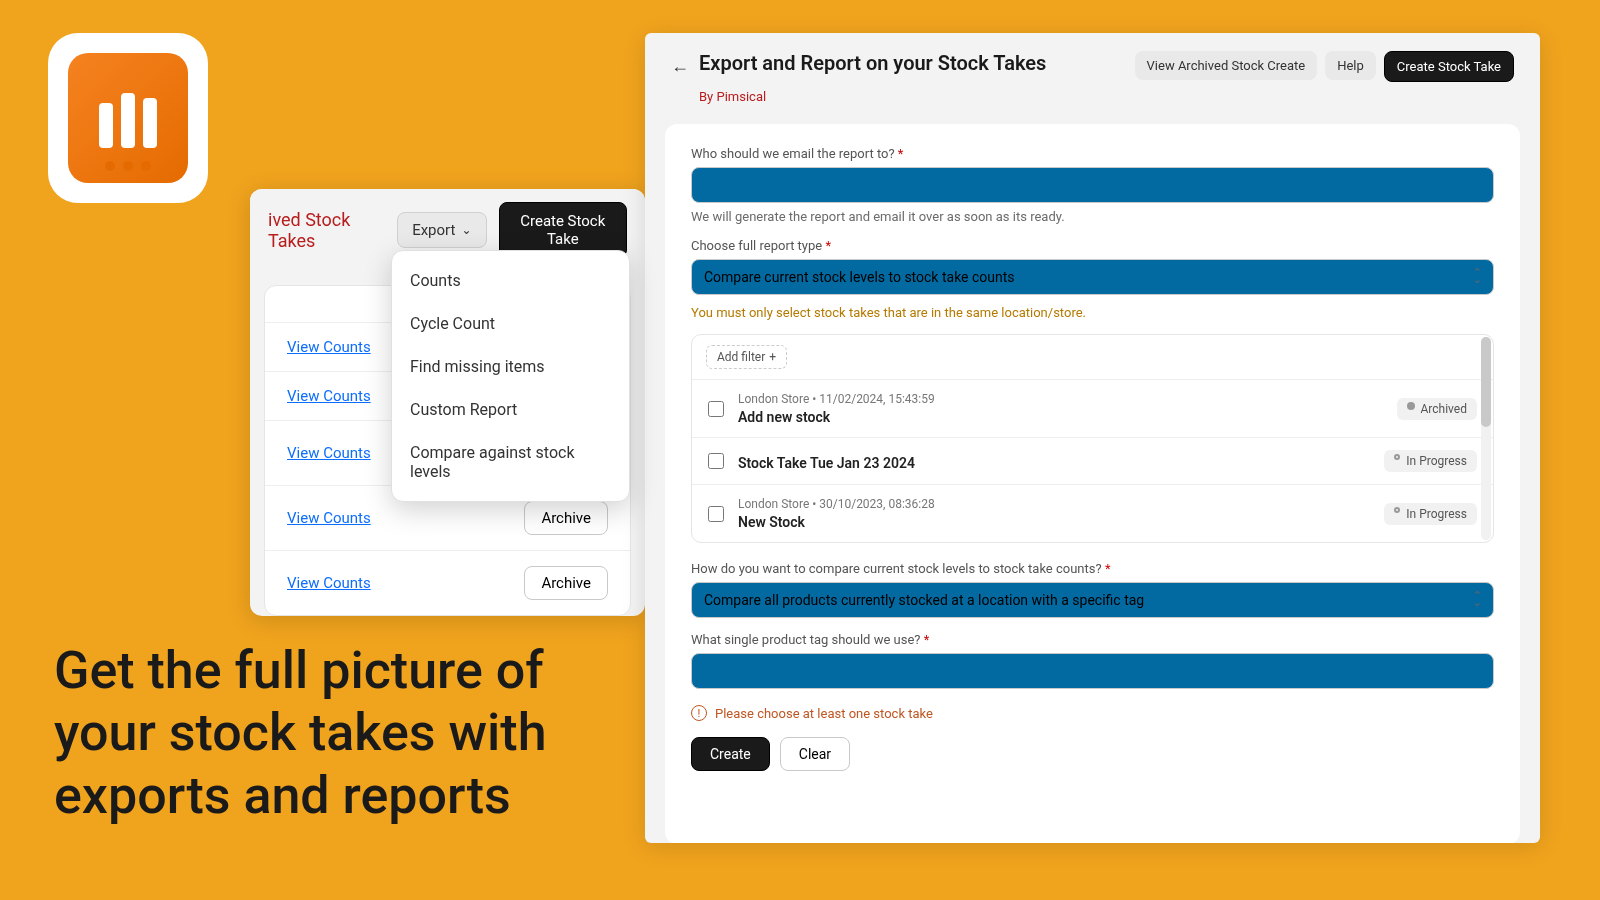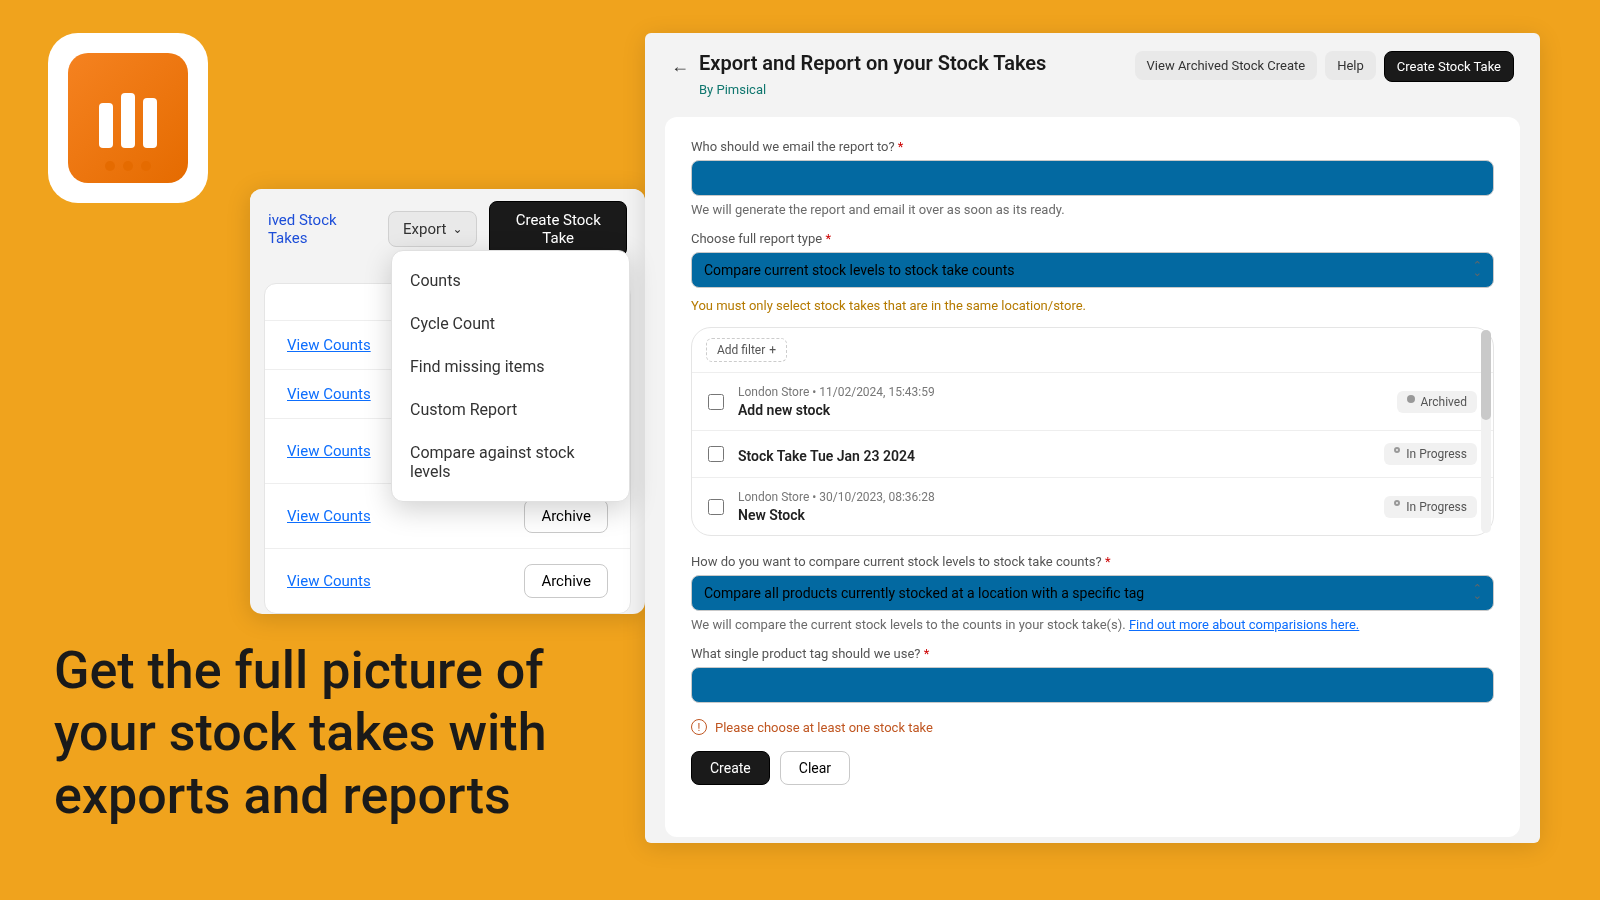--- a/index.html
+++ b/index.html
@@ -7,46 +7,46 @@
 .logo{position:absolute;top:33px;left:48px;width:160px;height:170px;background:#fff;border-radius:30px;display:flex;align-items:center;justify-content:center}
 .logo-inner{width:120px;height:130px;background:linear-gradient(135deg,#f58220,#e56b00);border-radius:20px;position:relative;display:flex;align-items:center;justify-content:center}
 .logo-bars{display:flex;gap:8px;align-items:flex-end;height:60px}
 .logo-bars span{width:14px;background:#fff;border-radius:4px}
 .logo-bars span:nth-child(1){height:45px}.logo-bars span:nth-child(2){height:55px}.logo-bars span:nth-child(3){height:50px}
 .logo-dots{position:absolute;bottom:12px;display:flex;gap:8px}
 .logo-dots span{width:10px;height:10px;background:#e56b00;border-radius:50%}
 .tagline{position:absolute;left:54px;top:640px;font-size:52px;font-weight:500;line-height:1.2;color:#1a1a1a;max-width:520px}
 .partial-panel{position:absolute;top:189px;left:250px;width:395px;background:#f3f3f3;border-radius:12px;box-shadow:0 4px 24px rgba(0,0,0,.15);overflow:hidden}
 .partial-header{display:flex;align-items:center;gap:12px;padding:12px 18px;background:#f3f3f3}
-.pill-ghost{color:#1d4ed8;font-size:15px;padding:8px 0}
+.pill-ghost{color:#b91c1c;font-size:18px;padding:8px 0}
 .export-btn{display:flex;align-items:center;gap:6px;background:#e9e9e9;border:1px solid #d0d0d0;border-radius:8px;padding:8px 14px;font-size:15px;color:#333;cursor:pointer}
 .create-btn{background:#1a1a1a;color:#fff;border-radius:8px;padding:9px 16px;font-size:15px;cursor:pointer;border:1px solid #000}
 .dropdown{position:absolute;top:250px;left:391px;width:239px;background:#fff;border:1px solid #e0e0e0;border-radius:12px;box-shadow:0 8px 28px rgba(0,0,0,.18);padding:8px 0;z-index:20}
 .dropdown-item{padding:12px 18px;font-size:16px;color:#333;cursor:pointer}
 .table-area{background:#fff;margin:14px 14px 0;border-radius:12px;border:1px solid #e5e5e5;padding-top:36px}
 .table-row{display:flex;align-items:center;gap:26px;padding:15px 22px;border-top:1px solid #eee}
 .link{color:#0d6efd;text-decoration:underline;font-size:15px;cursor:pointer}
 .archive-btn{background:#fff;border:1px solid #c9c9c9;border-radius:8px;padding:7px 16px;font-size:15px;cursor:pointer;margin-left:auto}
 .main-panel{position:absolute;top:33px;right:60px;width:895px;height:810px;background:#f3f3f3;border-radius:6px;box-shadow:0 4px 24px rgba(0,0,0,.12);overflow:hidden}
 .main-header{display:flex;align-items:flex-start;padding:18px 26px 10px}
 .back-arrow{font-size:18px;margin-top:4px;margin-right:10px;cursor:pointer;color:#333}
 .title-block h1{font-size:20px;font-weight:600;color:#1a1a1a}
-.title-block .sub{font-size:13px;color:#0f766e;margin-top:7px}
+.title-block .sub{font-size:13px;color:#b91c1c;margin-top:14px}
 .header-actions{margin-left:auto;display:flex;gap:8px;align-items:flex-start}
 .btn-sm-light{background:#e9e9e9;border:none;border-radius:8px;padding:7px 12px;font-size:13px;color:#333;cursor:pointer}
 .btn-sm-dark{background:#1a1a1a;color:#fff;border:1px solid #000;border-radius:8px;padding:7px 12px;font-size:13px;cursor:pointer}
 .main-body{margin:10px 20px 20px;background:#fff;border-radius:12px;padding:22px 26px;height:720px;overflow:hidden;position:relative}
 .field-label{font-size:13px;color:#555;margin-bottom:6px}
 .req{color:#c00}
 .input{width:100%;border:1px solid #c9c9c9;border-radius:8px;padding:9px 12px;font-size:14px;background:#0369a1}
 .help-text{font-size:13px;color:#6b6b6b;margin-top:6px}
 .warn-text{font-size:13px;color:#b57a00;margin-top:10px}
 .select-wrap{position:relative}
 .select-caret{position:absolute;right:12px;top:50%;transform:translateY(-50%);font-size:11px;color:#666;line-height:.6}
-.list-box{border:1px solid #e5e5e5;border-radius:20px;margin-top:14px;position:relative}
+.list-box{border:1px solid #e5e5e5;border-radius:10px;margin-top:14px;position:relative}
 .add-filter{display:inline-flex;align-items:center;gap:4px;margin:10px 14px;border:1px dashed #ccc;border-radius:6px;padding:4px 10px;font-size:12px;color:#555;cursor:pointer}
 .stock-row{display:flex;align-items:center;gap:14px;padding:12px 16px;border-top:1px solid #eee}
 .stock-row input[type=checkbox]{width:16px;height:16px;cursor:pointer}
 .stock-meta{flex:1}
 .stock-top{font-size:12px;color:#777}
 .stock-name{font-size:14px;font-weight:600;color:#222;margin-top:3px}
 .badge{font-size:12px;color:#555;background:#f1f1f1;border-radius:6px;padding:4px 10px;display:inline-flex;align-items:flex-start;gap:6px}
 .dot{width:8px;height:8px;border-radius:50%;display:inline-block}
 .dot-archived{background:#999}
 .dot-progress{border:2px solid #999;width:6px;height:6px;background:transparent}
@@ -180,23 +180,20 @@
             <span class="badge"><span class="dot dot-progress"></span>In Progress</span>
           </div>
         </div>
     </div>
 
     <div class="field-label" style="margin-top:18px"><span>How do you want to compare current stock levels to stock take counts?</span> <span class="req">*</span></div>
     <div class="select-wrap">
       <div class="input">Compare all products currently stocked at a location with a specific tag</div>
       <span class="select-caret">⌃<br>⌄</span>
     </div>
-    <div class="help-text">
-      <span>We will compare the current stock levels to the counts in your stock take(s). </span><span class="inline-link">Find out more about comparisions here.</span>
-    </div>
 
     <div class="field-label" style="margin-top:14px"><span>What single product tag should we use?</span> <span class="req">*</span></div>
     <input class="input" style="">
 
     <div class="error-row">
       <span class="ico">!</span>
       <span>Please choose at least one stock take</span>
     </div>
 
     <div class="btn-row">

